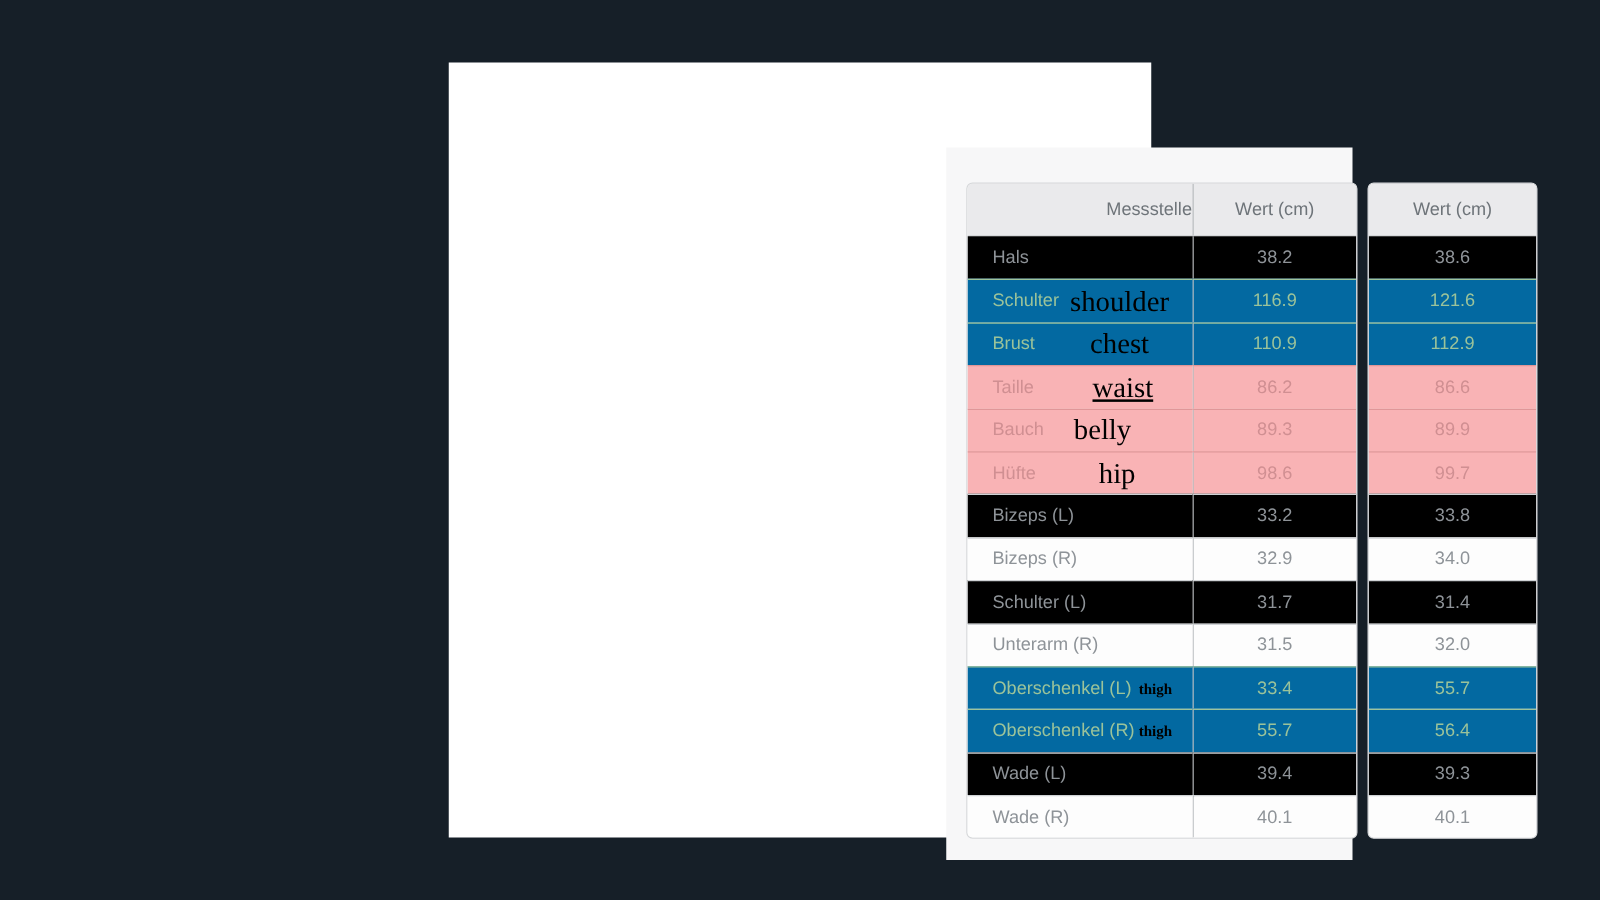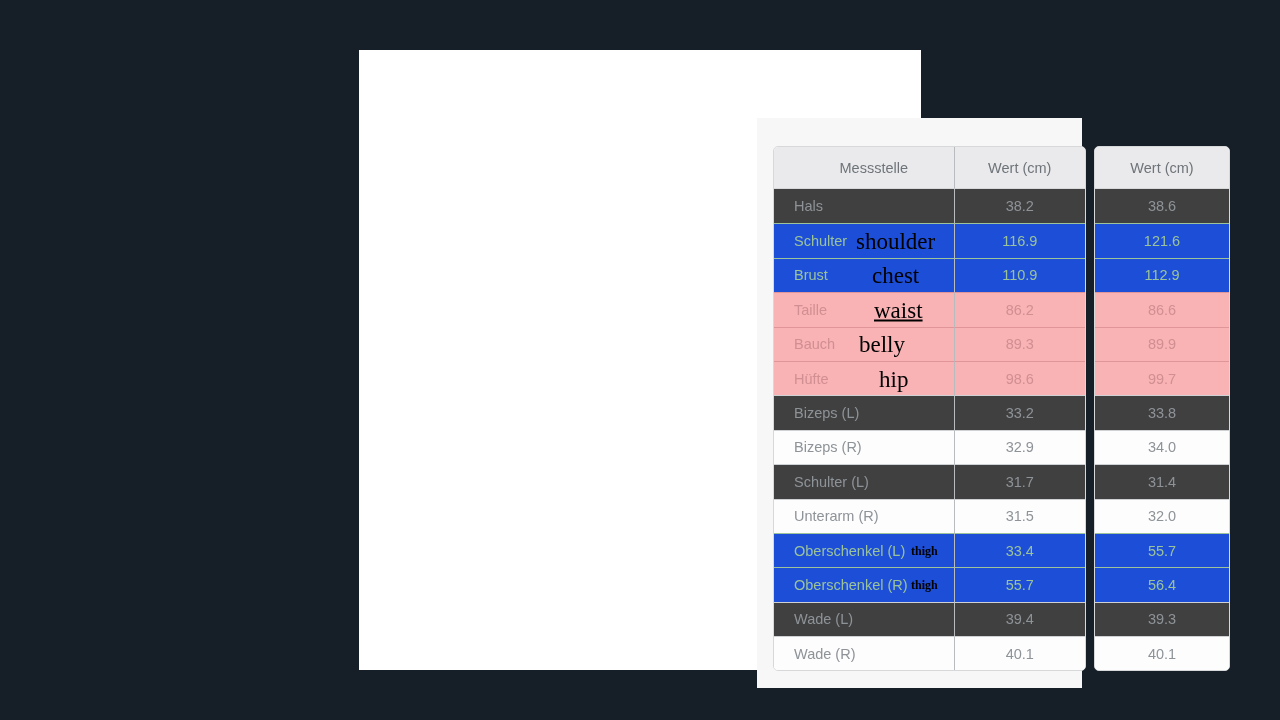--- a/index.html
+++ b/index.html
@@ -75,38 +75,38 @@
     box-sizing: border-box;
     white-space: nowrap;
   }
 
   thead th {
     background: #eaeaec;
     color: #6e7479;
     height: 42px;
     border-bottom: 1px solid #d6d8da;
   }
-  th.c-label { text-align: center; padding-left: 20px; width: 180px; }
+  th.c-label { text-align: right; padding-left: 20px; width: 180px; }
   th.c-val   { text-align: center; width: 132px; border-left: 1px solid #b9bcbf; }
   #table-overlay th.c-val { border-left: none; width: 134px; }
 
   tbody td {
     color: #8e9398;
     border-top: 1px solid #cfd2d5;
   }
   tbody tr:first-child td { border-top: none; }
 
   td.c-label { text-align: left; padding-left: 20px; width: 180px; position: relative; }
   td.c-val   { text-align: center; width: 132px; border-left: 1px solid #b9bcbf; }
   #table-overlay td.c-val { border-left: none; width: 134px; }
 
   
-  tr.r-plain  td { background: #404040; }
+  tr.r-plain  td { background: #000000; }
   tr.r-plain:nth-child(even) td { background: #fdfdfd; }
-  tr.r-good   td { background: #1d4ed8; color: #9bc39a; border-top-color: #9dc39b; margin-left: 36px; }
+  tr.r-good   td { background: #0369a1; color: #9bc39a; border-top-color: #9dc39b; margin-left: 36px; }
   tr.r-alert  td { background: #f9b3b5; color: #d08f92; border-top-color: #e09698; }
 
   
   .annot {
     position: absolute;
     top: 50%;
     transform: translateY(-50%);
     font-family: "Liberation Serif", serif;
     font-size: 23px;
     color: #000000;

